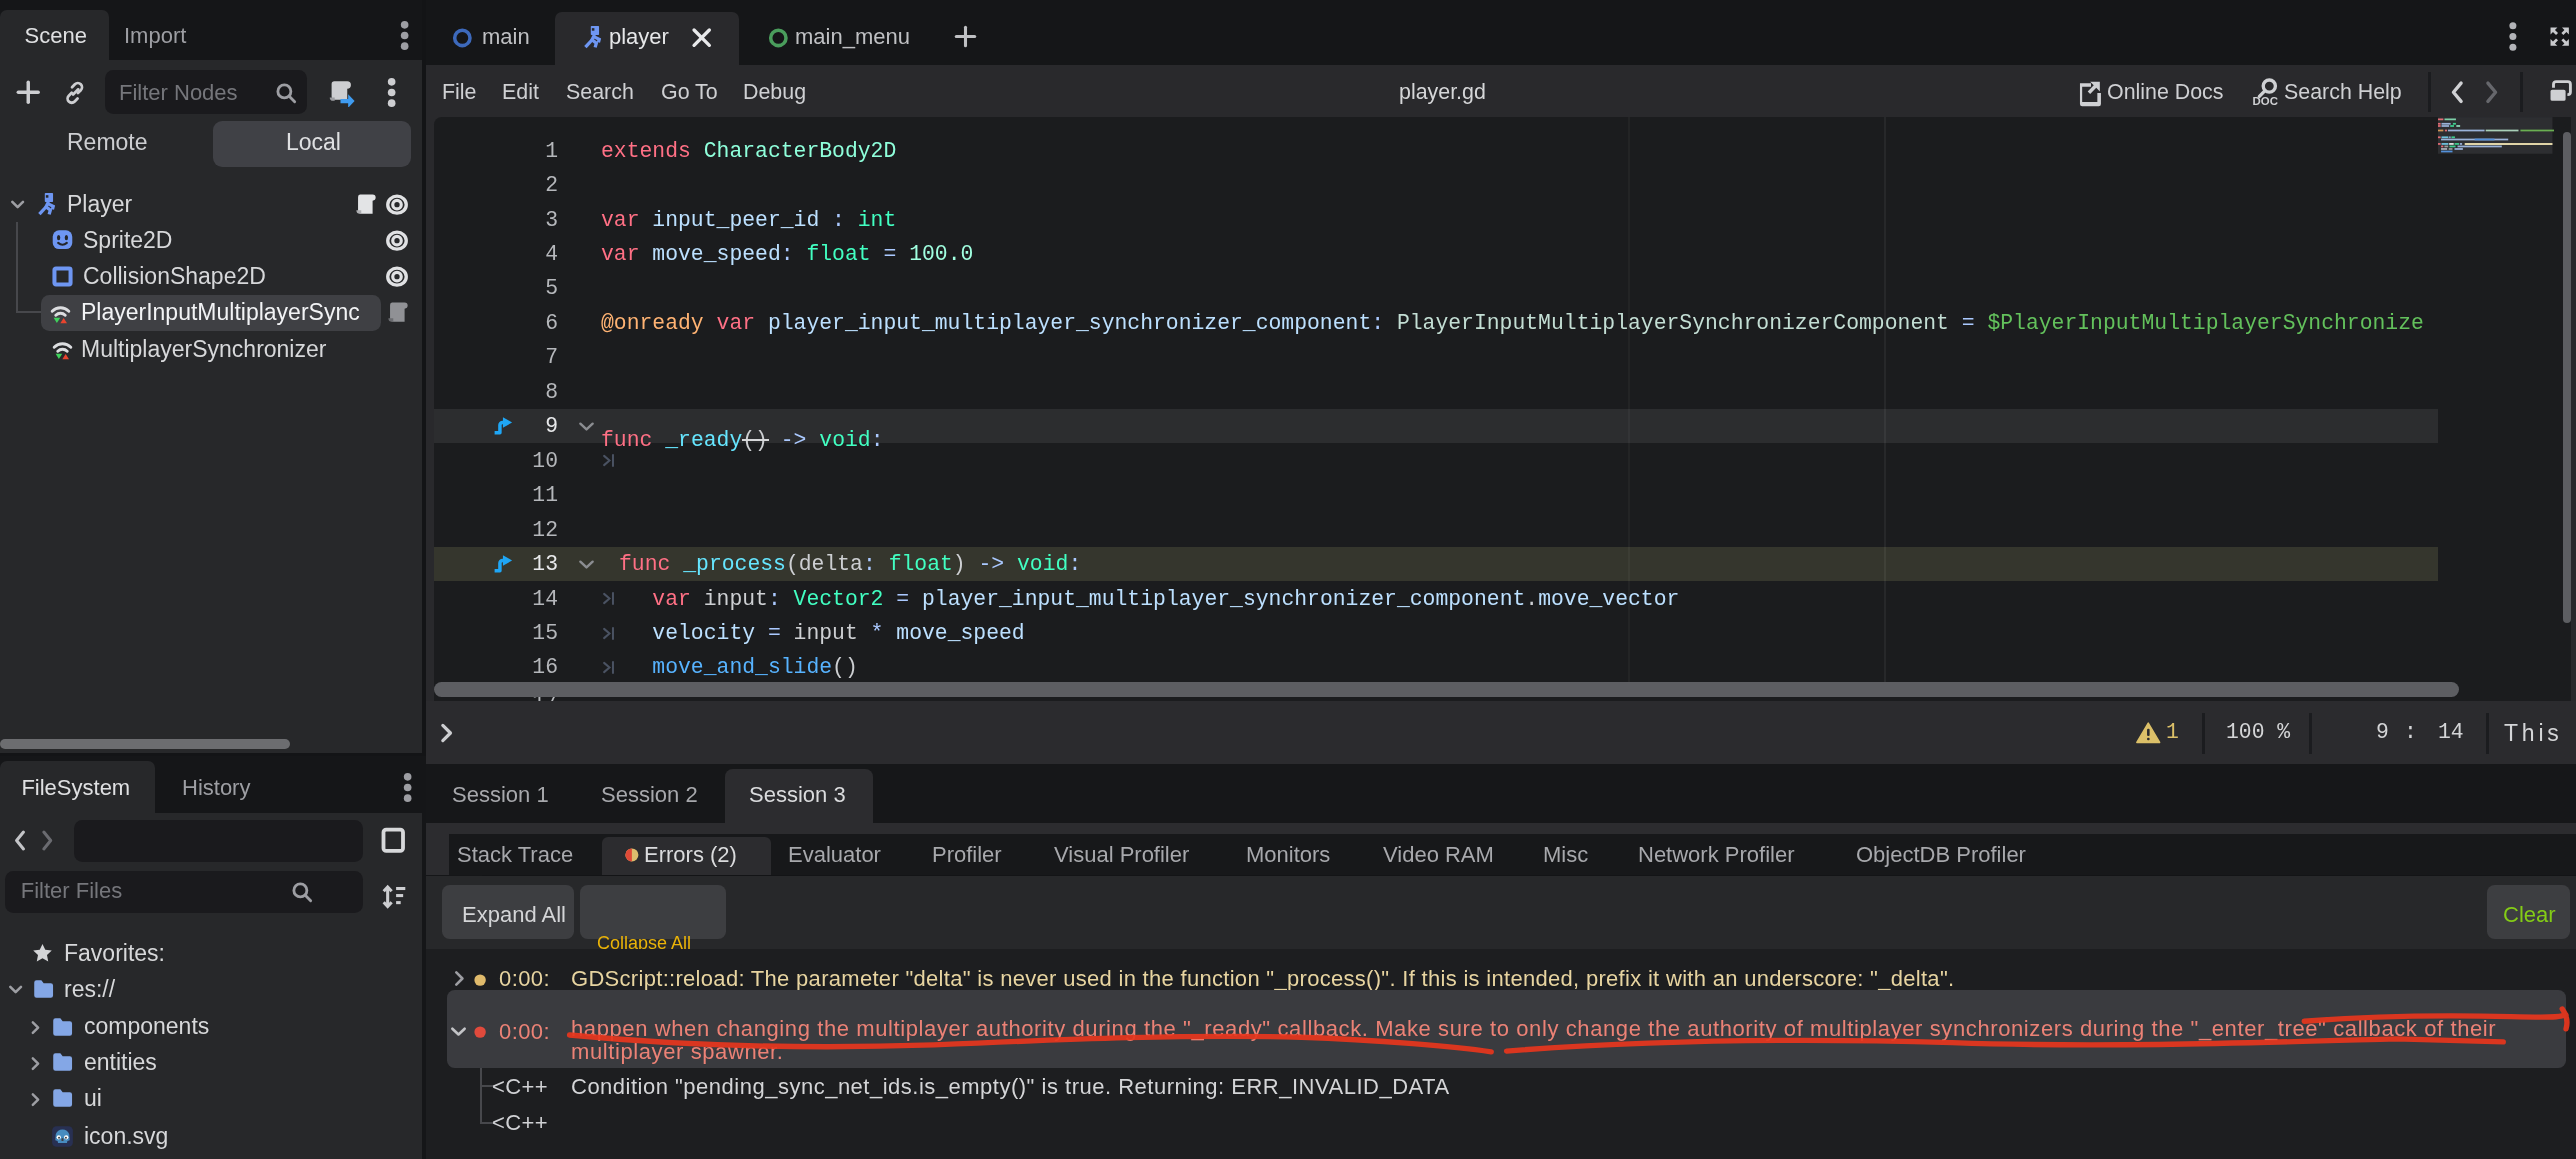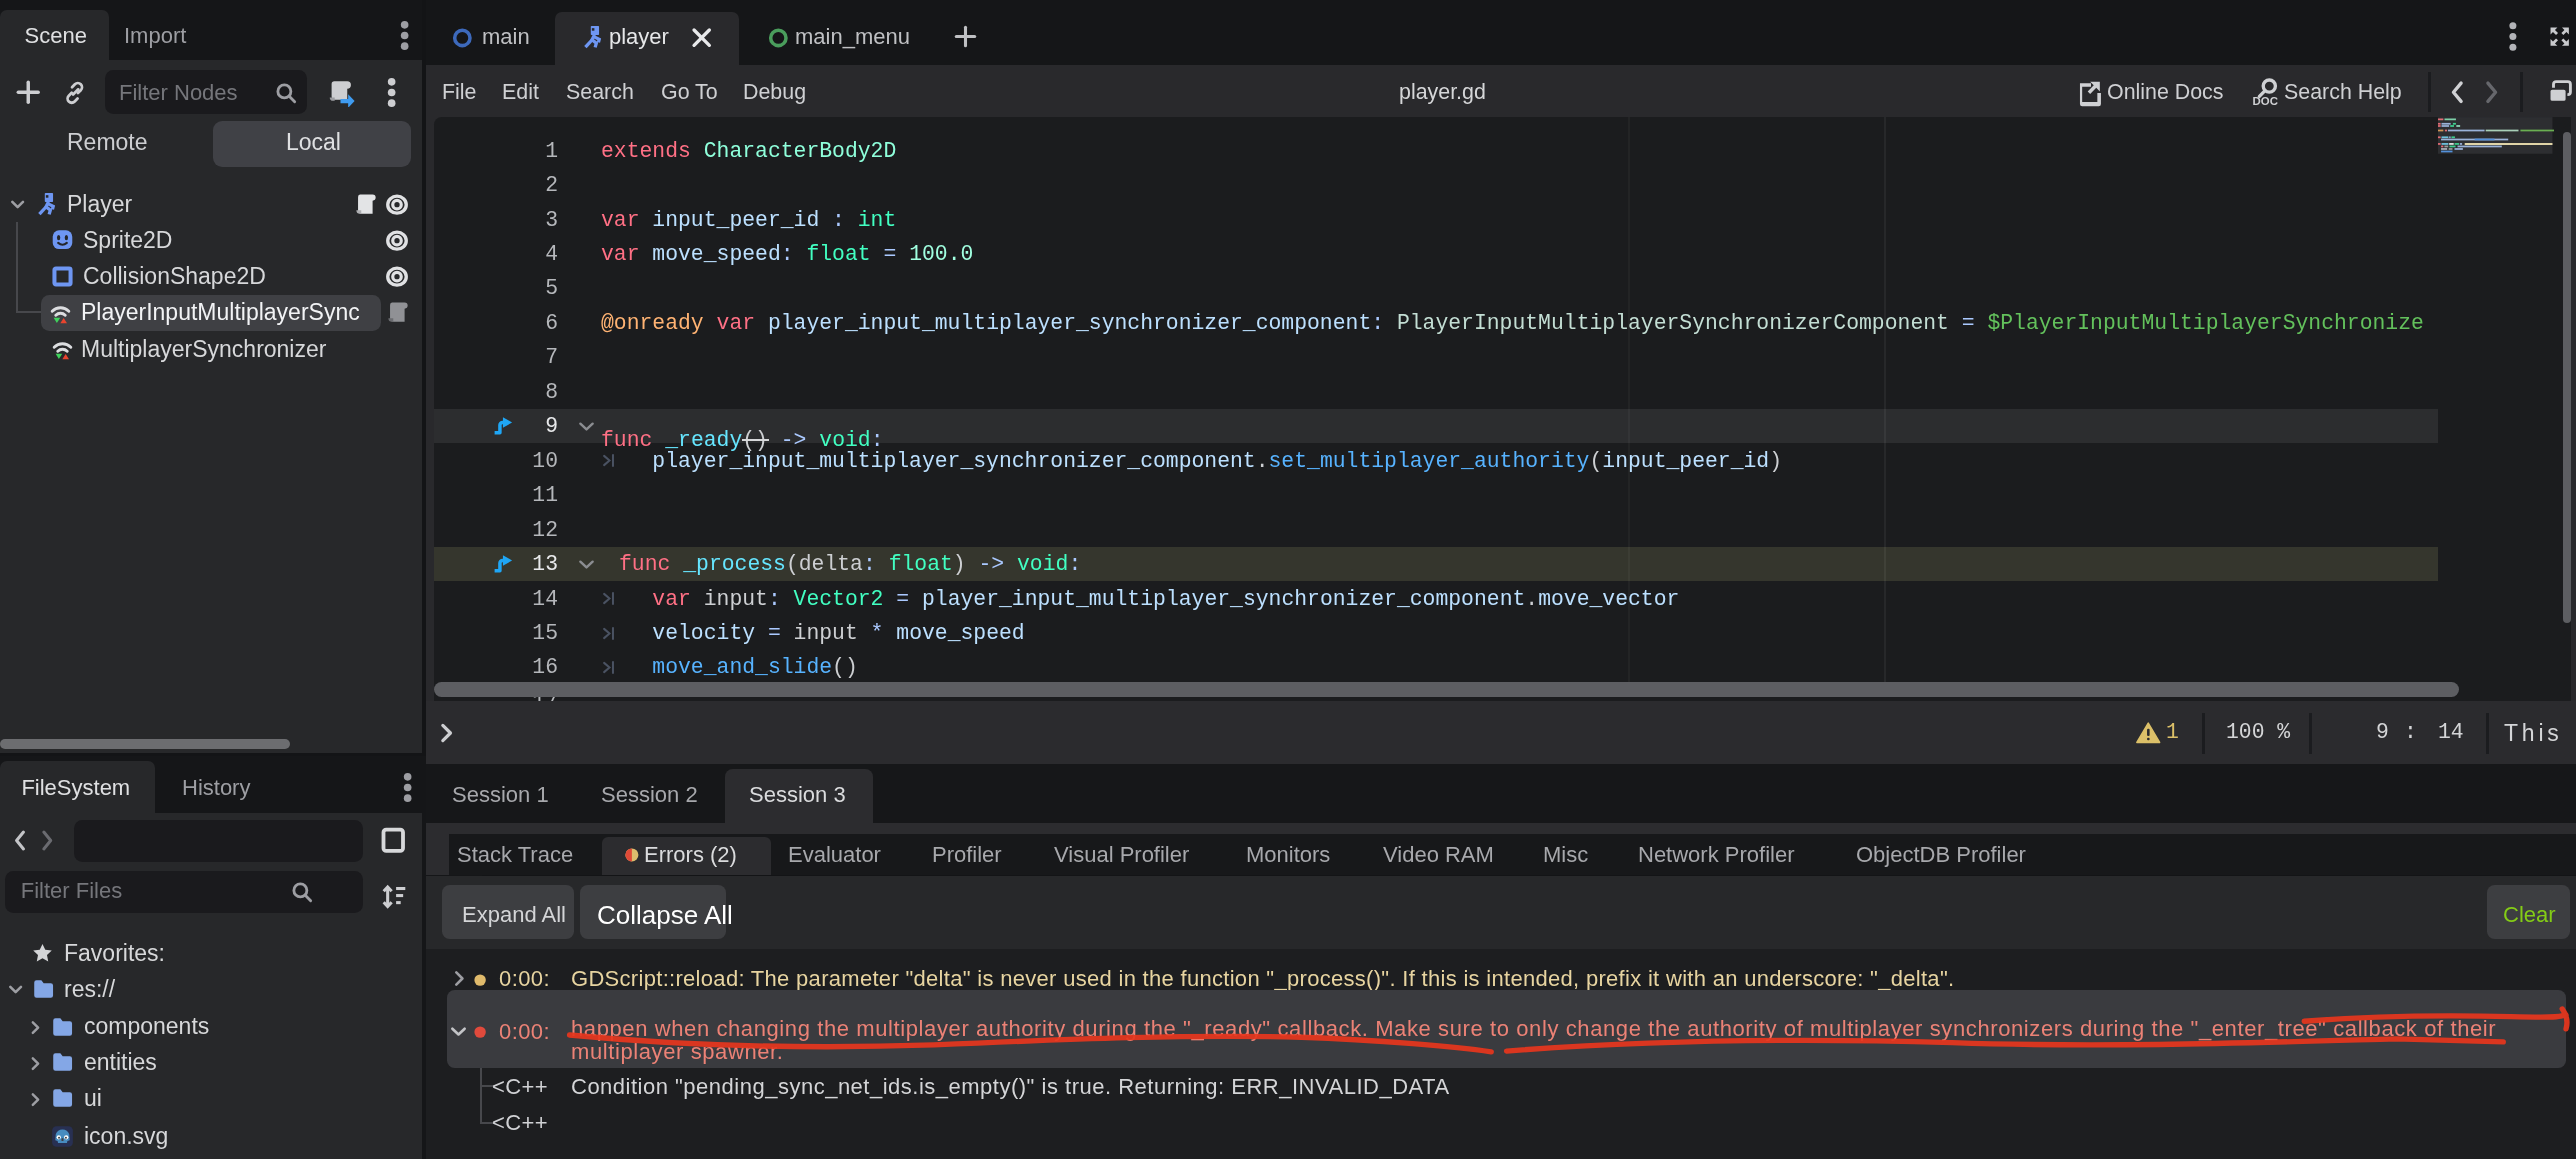--- a/index.html
+++ b/index.html
@@ -393,21 +393,20 @@
         <path d="M4 5 l7 6 -7 6"></path>
         <line x1="15.5" y1="4" x2="15.5" y2="18"></line>
       </g>
     </svg>
 
   <div class="code" style="top:34px;"><span class="kw">extends</span><span class="tx"> </span><span class="et">CharacterBody2D</span></div>
   <div class="code" style="top:103px;"><span class="kw">var</span><span class="tx"> </span><span class="mv">input_peer_id</span><span class="tx"> </span><span class="sy">:</span><span class="tx"> </span><span class="bt">int</span></div>
   <div class="code" style="top:137px;"><span class="kw">var</span><span class="tx"> </span><span class="mv">move_speed</span><span class="sy">:</span><span class="tx"> </span><span class="bt">float</span><span class="tx"> </span><span class="sy">=</span><span class="tx"> </span><span class="nm">100.0</span></div>
   <div class="code" style="top:206px;"><span class="an">@onready</span><span class="tx"> </span><span class="kw">var</span><span class="tx"> </span><span class="mv">player_input_multiplayer_synchronizer_component</span><span class="sy">:</span><span class="tx"> </span><span class="ut">PlayerInputMultiplayerSynchronizerComponent</span><span class="tx"> </span><span class="sy">=</span><span class="tx"> </span><span class="np">$PlayerInputMultiplayerSynchronize</span></div>
   <div class="code" style="top:323px;"><span class="kw">func</span><span class="tx"> </span><span class="fd">_ready</span><span class="tx">()</span><span class="tx"> </span><span class="sy">-&gt;</span><span class="tx"> </span><span class="bt">void</span><span class="sy">:</span></div>
-  <div class="code" style="top:344px;"><span class="tx">    </span><span class="mv">player_input_multiplayer_synchronizer_component</span><span class="tx">.</span><span class="fc">set_multiplayer_authority</span><span class="tx">(</span><span class="mv">input_peer_id</span><span class="tx">)</span></div>
   <div class="code" style="top:447px;margin-left:18px;"><span class="kw">func</span><span class="tx"> </span><span class="fd">_process</span><span class="tx">(delta</span><span class="sy">:</span><span class="tx"> </span><span class="bt">float</span><span class="tx">)</span><span class="tx"> </span><span class="sy">-&gt;</span><span class="tx"> </span><span class="bt">void</span><span class="sy">:</span></div>
   <div class="code" style="top:482px;"><span class="tx">    </span><span class="kw">var</span><span class="tx"> input</span><span class="sy">:</span><span class="tx"> </span><span class="bt">Vector2</span><span class="tx"> </span><span class="sy">=</span><span class="tx"> </span><span class="mv">player_input_multiplayer_synchronizer_component</span><span class="tx">.</span><span class="mv">move_vector</span></div>
   <div class="code" style="top:516px;"><span class="tx">    </span><span class="mv">velocity</span><span class="tx"> </span><span class="sy">=</span><span class="tx"> input </span><span class="sy">*</span><span class="tx"> </span><span class="mv">move_speed</span></div>
   <div class="code" style="top:550px;"><span class="tx">    </span><span class="fc">move_and_slide</span><span class="tx">()</span></div>
 
   <div class="abs" style="left:316px;top:322px;width:27px;height:2.3px;background:#d7d8da;"></div>
 
   <svg class="abs" style="left:2012px;top:0;" width="116" height="46" viewBox="0 0 152 60">
     <rect x="0" y="0" width="150" height="48" fill="#2d2e31"></rect>
     <g>
@@ -495,21 +494,21 @@
 <div class="t" style="left:1246px;top:855px;font-size:22px;color:#a7a8ac;">Monitors</div>
 <div class="t" style="left:1383px;top:855px;font-size:22px;color:#a7a8ac;">Video RAM</div>
 <div class="t" style="left:1543px;top:855px;font-size:22px;color:#a7a8ac;">Misc</div>
 <div class="t" style="left:1638px;top:855px;font-size:22px;color:#a7a8ac;">Network Profiler</div>
 <div class="t" style="left:1856px;top:855px;font-size:22px;color:#a7a8ac;">ObjectDB Profiler</div>
 
 <div class="abs" style="left:426px;top:876px;width:2150px;height:73px;background:#27282a;"></div>
 <div class="abs" style="left:442px;top:885px;width:132px;height:54px;background:#3d3e41;border-radius:7.7px;"></div>
 <div class="t" style="left:462px;top:915px;font-size:22px;color:#d4d5d7;">Expand All</div>
 <div class="abs" style="left:580px;top:885px;width:146px;height:54px;background:#3d3e41;border-radius:7.7px;"></div>
-<div class="t" style="left:597px;top:915px;font-size:26px;color:#ffffff;">Collapse All</div>
+<div class="t" style="left:597px;top:943px;font-size:18px;color:#eab308;">Collapse All</div>
 <div class="abs" style="left:2487px;top:885px;width:83px;height:54px;background:#3d3e41;border-radius:7.7px;"></div>
 <div class="t" style="left:2503px;top:915px;font-size:22px;color:#84cc16;">Clear</div>
 
 <div class="abs" style="left:426px;top:949px;width:2150px;height:210px;background:#1d1e20;overflow:hidden;">
 
   <svg class="abs" style="left:28px;top:21.4px;" width="11.5" height="17" viewBox="0 0 15 22">
       <path d="M3 3 l8 8 -8 8" stroke="#9d9ea3" stroke-width="3.4" fill="none" stroke-linecap="round" stroke-linejoin="round"></path>
     </svg>
   <svg class="abs" style="left:48px;top:24.5px;" width="12.2" height="12.2" viewBox="0 0 16 16">
       <circle cx="8" cy="8" r="7.5" fill="#dfba6b"></circle>

